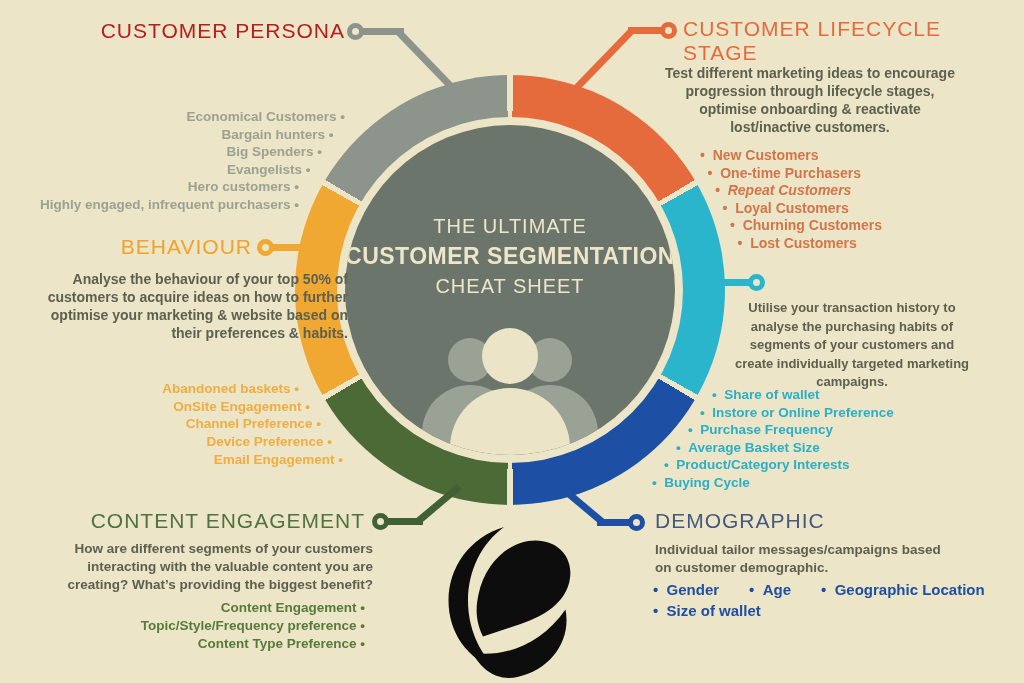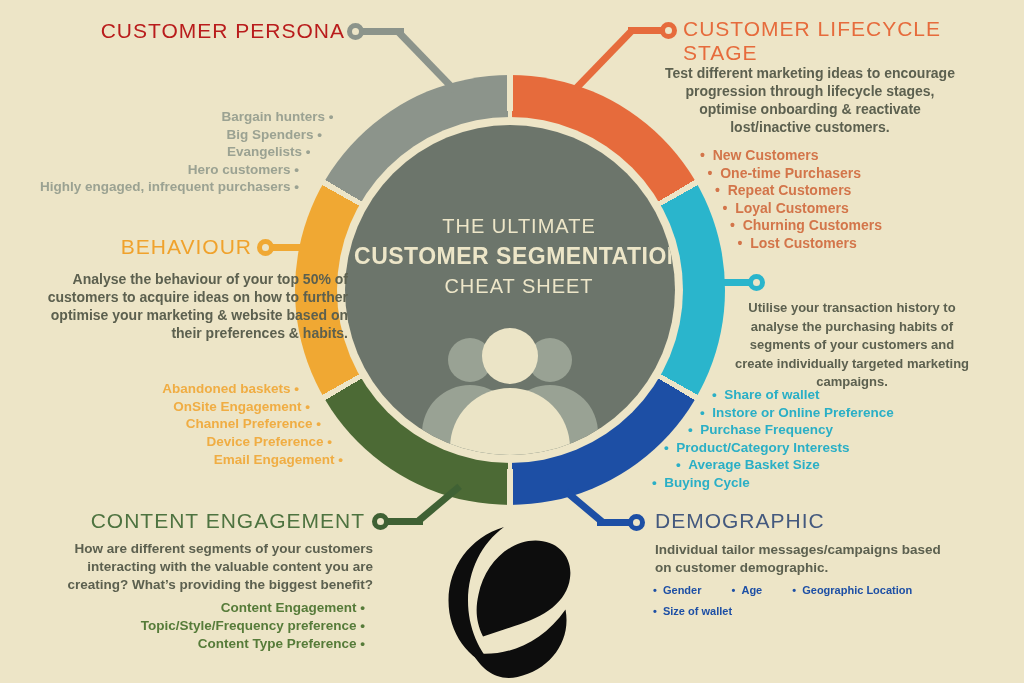--- a/index.html
+++ b/index.html
@@ -12,21 +12,21 @@
   .list .li{white-space:nowrap;}
   .right{text-align:right;}
   .center{text-align:center;}
   .ba .li::after{content:"\00a0\2022";}
   .bb .li::before{content:"\2022\00a0\00a0";}
   .row{display:flex;flex-wrap:wrap;column-gap:30px;row-gap:3px;}
   .row .li::before{content:"\2022\00a0\00a0";}
   .circle{position:absolute;border-radius:50%;}
   .cline{position:absolute;height:7px;transform-origin:0 50%;}
   .marker{position:absolute;width:7px;height:7px;border:5px solid;border-radius:50%;}
-  .ctext{position:absolute;top:86px;left:0;width:100%;text-align:center;letter-spacing:1px;margin-left:9px;}
+  .ctext{position:absolute;top:86px;left:0;width:100%;text-align:center;letter-spacing:1px;}
   .ctext .l1,.ctext .l3{font-size:20px;line-height:30px;}
   .ctext .l2{font-size:23px;line-height:30px;font-weight:bold;letter-spacing:0.5px;}
   .inner-wrap{overflow:hidden;}
   .shape{position:absolute;}
 </style>
 </head>
 <body>
 
 <div class="stage" style="background: rgb(237, 229, 199);">
 
@@ -62,51 +62,52 @@
       <div class="shape circle" style="left: 183px; top: 213px; width: 44px; height: 44px; background: rgb(153, 162, 148);"></div>
       <div class="shape" style="left: 77px; top: 260px; width: 96px; height: 80px; border-radius: 48px 48px 0px 0px; background: rgb(153, 162, 148);"></div>
       <div class="shape" style="left: 157px; top: 260px; width: 96px; height: 80px; border-radius: 48px 48px 0px 0px; background: rgb(153, 162, 148);"></div>
       <div class="shape circle" style="left: 137px; top: 203px; width: 56px; height: 56px; background: rgb(235, 228, 198);"></div>
       <div class="shape" style="left: 105px; top: 263px; width: 120px; height: 90px; border-radius: 60px 60px 0px 0px; background: rgb(235, 228, 198);"></div>
     </div>
   </div>
 
   <div class="t right" style="left: 40px; top: 19px; width: 305px; color: #b91c1c;">CUSTOMER PERSONA</div>
   <div class="list right ba" style="left: 40px; top: 108px; width: 305px; font-size: 13.5px; line-height: 17.5px; color: rgb(155, 162, 146);">
+      <div class="li" style="margin-right: 0px;">Economical Customers</div>
       <div class="li" style="margin-right: 11.5px;">Bargain hunters</div>
       <div class="li" style="margin-right: 23px;">Big Spenders</div>
       <div class="li" style="margin-right: 34.5px;">Evangelists</div>
       <div class="li" style="margin-right: 46px;">Hero customers</div>
       <div class="li" style="margin-right: 57.5px;">Highly engaged, infrequent purchasers</div>
     </div>
 
   <div class="t" style="left: 683px; top: 17px; width: 270px; color: rgb(230, 107, 60);">CUSTOMER LIFECYCLE STAGE</div>
   <div class="d center" style="left: 657px; top: 64px; width: 306px; font-size: 14px; line-height: 18px; color: rgb(92, 96, 79);">Test different marketing ideas to encourage progression through lifecycle stages, optimise onboarding &amp; reactivate lost/inactive customers.</div>
   <div class="list bb" style="left: 700px; top: 147px; width: 280px; font-size: 14px; line-height: 17.5px; color: rgb(211, 117, 74);">
       <div class="li" style="margin-left: 0px;">New Customers</div>
       <div class="li" style="margin-left: 7.5px;">One-time Purchasers</div>
-      <div class="li" style="margin-left: 15px;">Repeat Customers</div>
+      <div class="li" style="margin-left: 15px; font-style: italic;">Repeat Customers</div>
       <div class="li" style="margin-left: 22.5px;">Loyal Customers</div>
       <div class="li" style="margin-left: 30px;">Churning Customers</div>
       <div class="li" style="margin-left: 37.5px;">Lost Customers</div>
     </div>
 
   <div class="d center" style="left: 733px; top: 299px; width: 238px; font-size: 13px; line-height: 18.5px; color: rgb(92, 96, 79);">Utilise your transaction history to analyse the purchasing habits of segments of your customers and create individually targeted marketing campaigns.</div>
   <div class="list bb" style="left: 650px; top: 386px; width: 300px; font-size: 13.5px; line-height: 17.6px; color: rgb(42, 175, 198);">
       <div class="li" style="margin-left: 62px;">Share of wallet</div>
       <div class="li" style="margin-left: 50px;">Instore or Online Preference</div>
       <div class="li" style="margin-left: 38px;">Purchase Frequency</div>
+      <div class="li" style="margin-left: 26px;">Average Basket Size</div>
       <div class="li" style="margin-left: 14px;">Product/Category Interests</div>
-      <div class="li" style="margin-left: 26px;">Average Basket Size</div>
       <div class="li" style="margin-left: 2px;">Buying Cycle</div>
     </div>
 
   <div class="t" style="left: 655px; top: 509px; width: 250px; color: rgb(68, 89, 126);">DEMOGRAPHIC</div>
   <div class="d" style="left: 655px; top: 541px; width: 300px; font-size: 13.5px; line-height: 17.5px; color: rgb(92, 96, 79);">Individual tailor messages/campaigns based on customer demographic.</div>
-  <div class="list row" style="left: 653px; top: 581px; width: 340px; font-size: 11px; line-height: 18px; color: rgb(29, 79, 165);">
+  <div class="list row" style="left: 653px; top: 581px; width: 340px; font-size: 15px; line-height: 18px; color: rgb(29, 79, 165);">
       <div class="li">Gender</div>
       <div class="li">Age</div>
       <div class="li">Geographic Location</div>
       <div class="li">Size of wallet</div>
     </div>
 
   <div class="t right" style="left: 58px; top: 509px; width: 307px; color: rgb(78, 115, 64);">CONTENT ENGAGEMENT</div>
   <div class="d right" style="left: 58px; top: 540px; width: 315px; font-size: 13.5px; line-height: 18px; color: rgb(92, 96, 79);">How are different segments of your customers interacting with the valuable content you are creating? What’s providing the biggest benefit?</div>
   <div class="list right ba" style="left: 65px; top: 599px; width: 300px; font-size: 13.5px; line-height: 18px; color: rgb(86, 123, 57);">
       <div class="li">Content Engagement</div>

